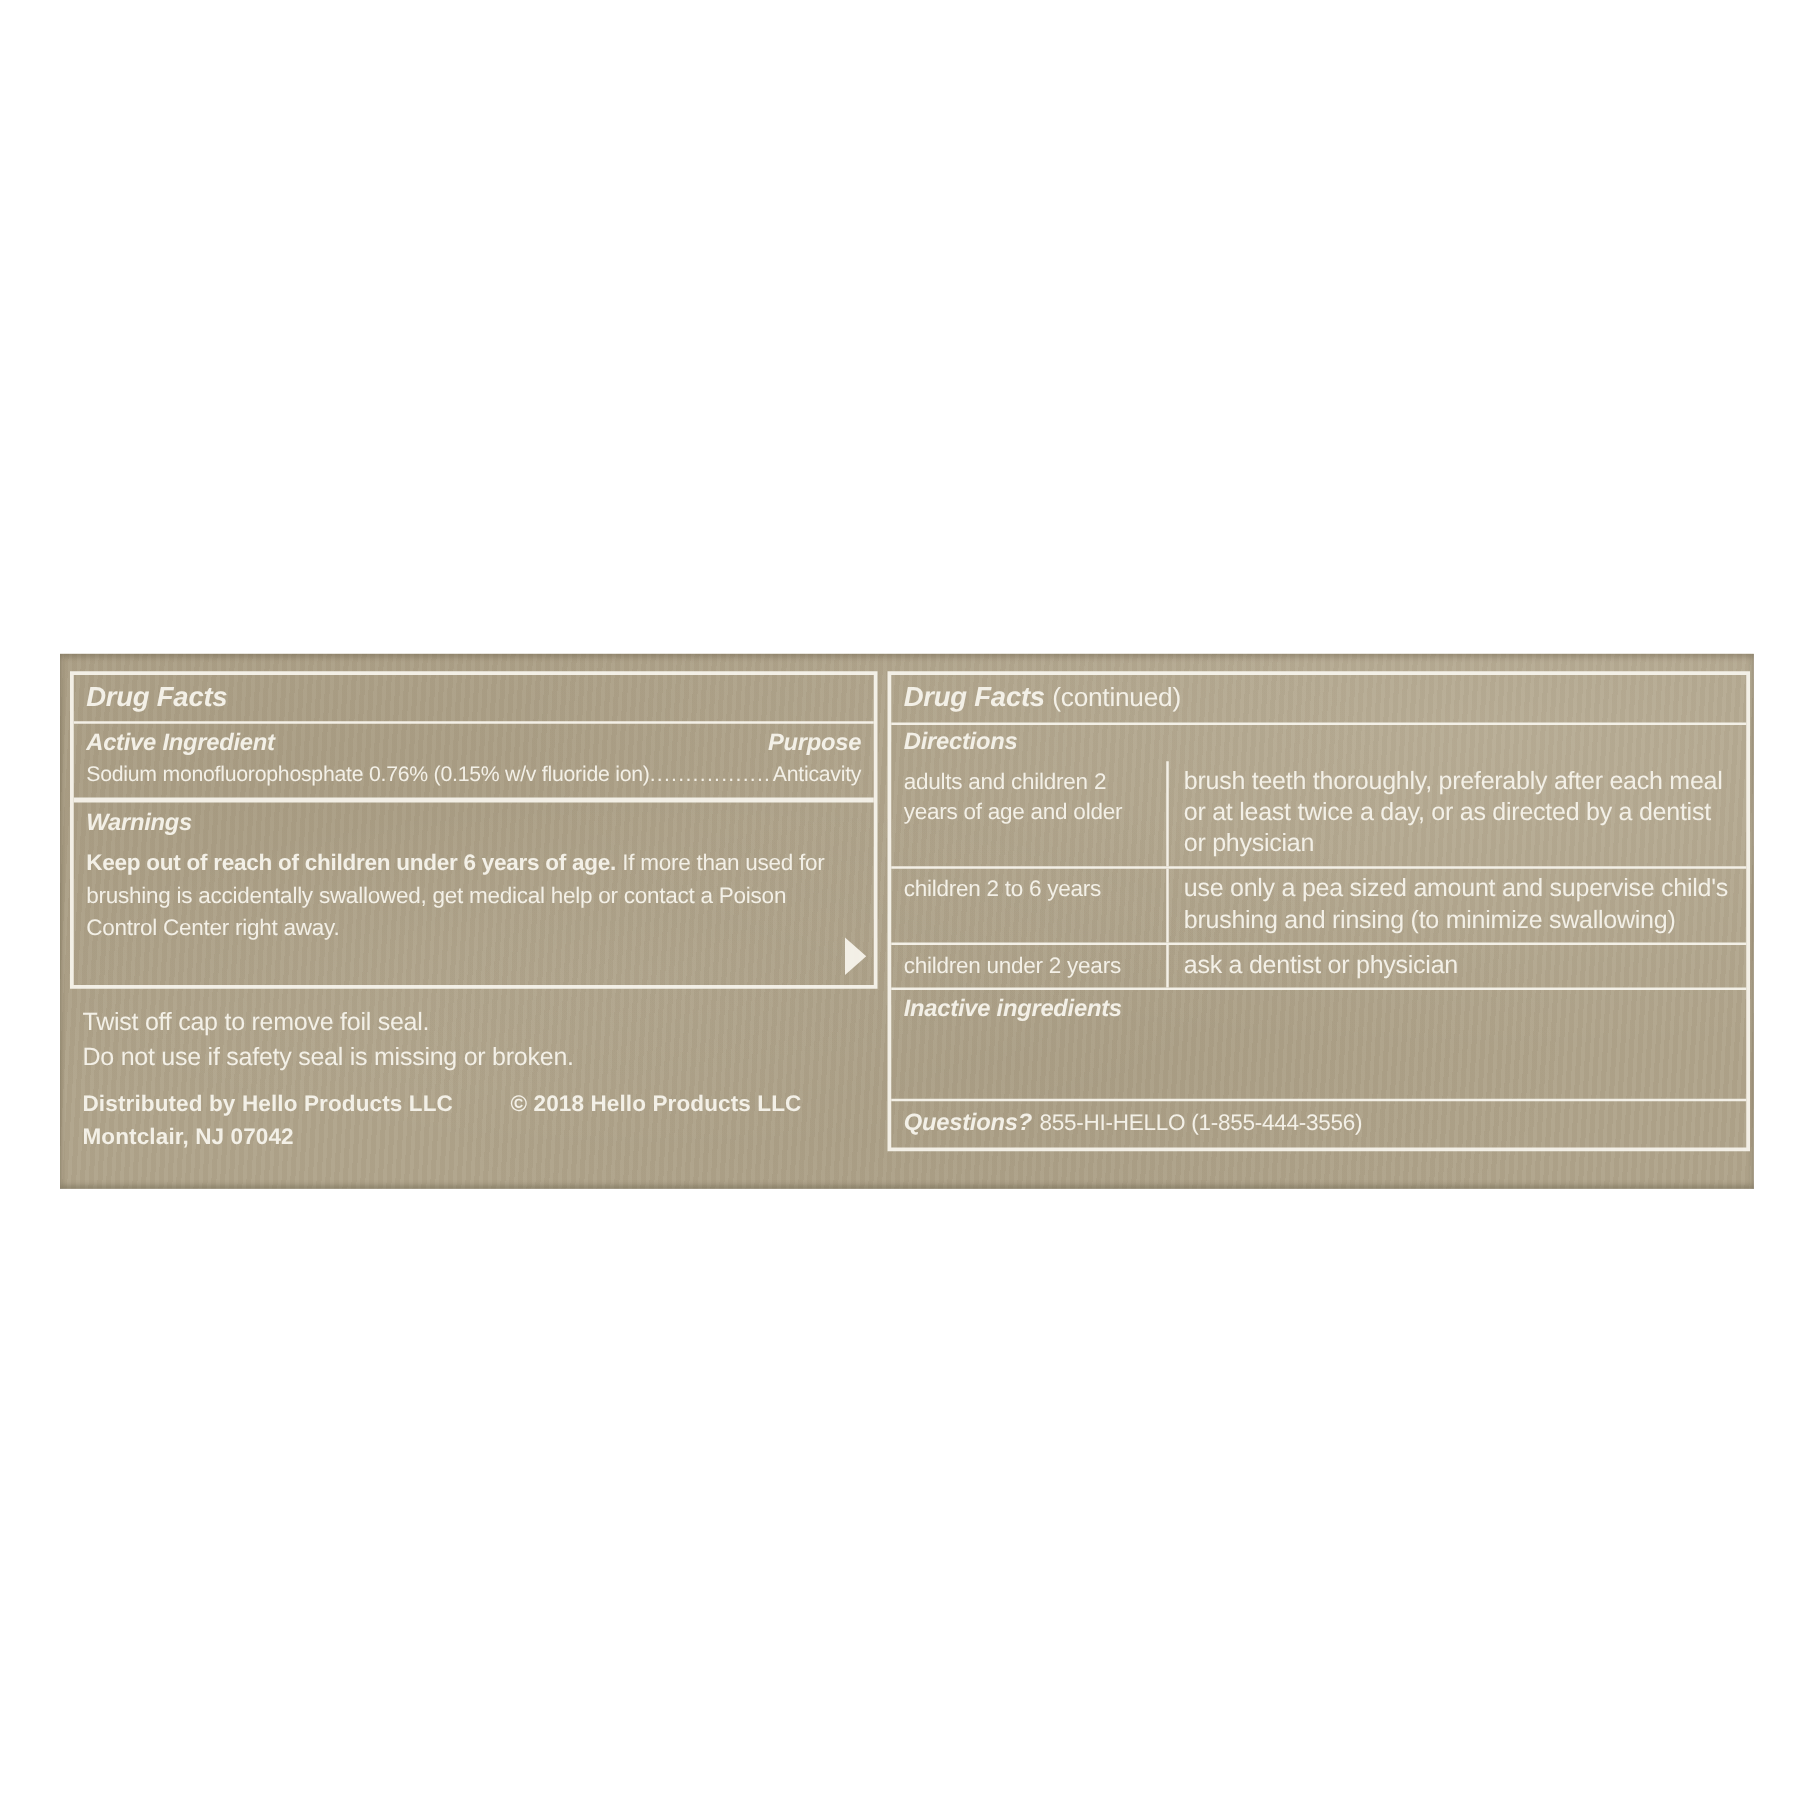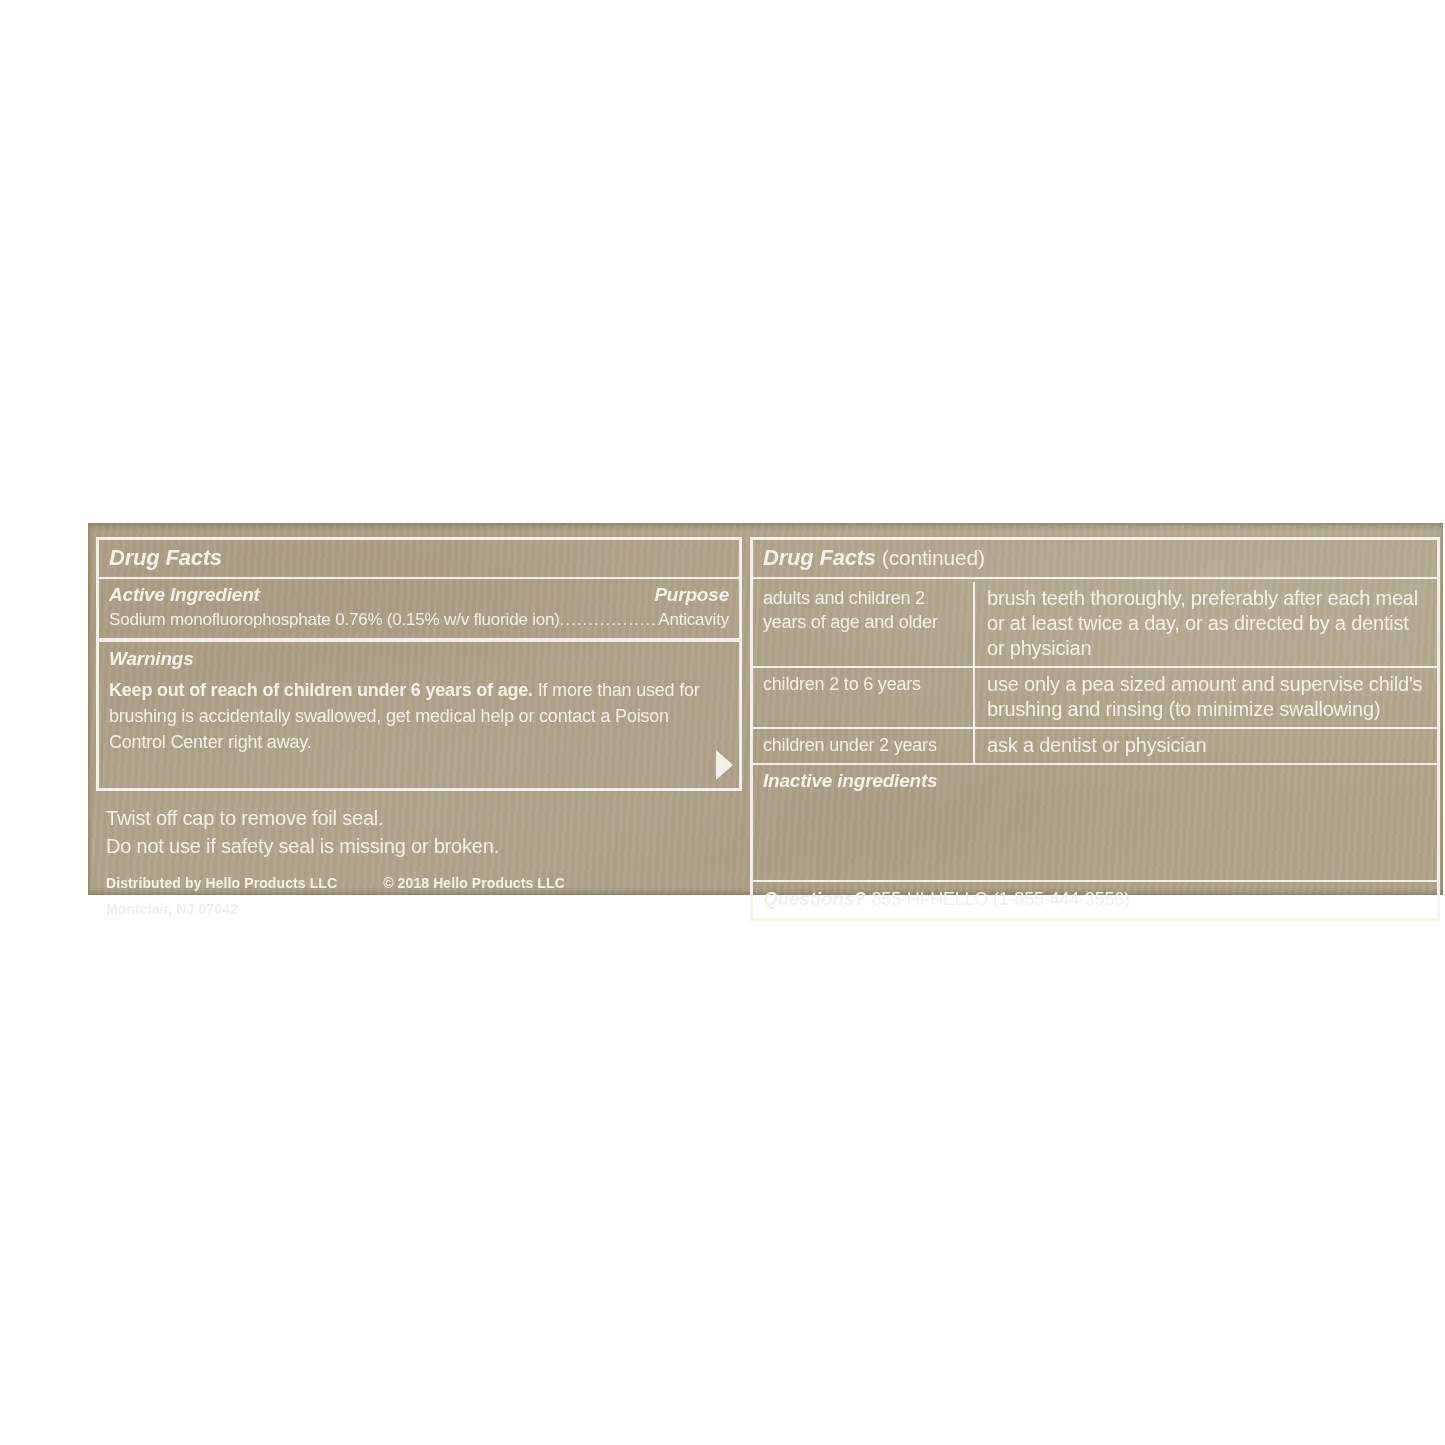--- a/index.html
+++ b/index.html
@@ -11,32 +11,31 @@
   html,body { background:#ffffff; }
   .page {
     position:relative;
     width:1445px; height:1445px;
     background:#ffffff;
     font-family:"Liberation Sans","DejaVu Sans",sans-serif;
     overflow:hidden;
   }
   .label {
     position:absolute; left:48px; top:523px;
-    width:1355px; height:372px;
+    width:1355px; height:428px;
     background-color:var(--card);
     background-image:
       radial-gradient(ellipse at 12% 25%, rgba(125,110,84,0.12), transparent 55%),
       radial-gradient(ellipse at 55% 75%, rgba(100,86,62,0.08), transparent 45%),
       radial-gradient(ellipse at 85% 15%, rgba(255,250,238,0.10), transparent 50%),
       radial-gradient(ellipse at 35% 60%, rgba(255,250,238,0.06), transparent 40%),
       repeating-linear-gradient(93deg, rgba(255,255,255,0.03) 0 3px, rgba(60,50,35,0.03) 3px 7px);
     box-shadow: inset 0 3px 4px rgba(70,60,40,0.25), inset 0 -3px 4px rgba(70,60,40,0.28);
     color:var(--ink);
     letter-spacing:-0.2px;
-    margin-left:40px;
   }
   .panel {
     position:absolute;
     border:3px solid var(--ink-soft);
     display:flex; flex-direction:column;
   }
   .panel-left  { left:8px;   top:14px; width:646px; height:254px; }
   .panel-right { left:662px; top:14px; width:690px; height:384px; }
   .panel-title-row {
     padding:5px 10px 6px;
@@ -77,21 +76,21 @@
   .dir-row + .dir-row { border-top:2px solid var(--ink-soft); }
   .dir-who  { padding:4px 8px 5px 10px; border-right:2px solid var(--ink-soft); font-size:18px; line-height:24px; }
   .dir-what { padding:4px 10px 5px 12px; font-size:20px; line-height:25px; }
   .inactive { flex:1; padding:5px 10px; }
   .inactive .head { display:block; margin-bottom:3px; }
   .questions-row { border-top:2px solid var(--ink-soft); padding:5px 10px 7px; font-size:18px; line-height:24px; }
   .questions-row .head { font-size:19px; margin-right:6px; }
 
   
   .seal-notes { position:absolute; left:18px; top:281px; font-size:20px; line-height:28px; }
-  .distributor { position:absolute; left:18px; top:347px; font-weight:bold; font-size:14px; line-height:26px; letter-spacing:0.1px; }
+  .distributor { position:absolute; left:18px; top:347px; font-weight:bold; font-size:18px; line-height:26px; letter-spacing:0.1px; }
   .dist-line1 { display:flex; gap:46px; }
 </style>
 </head>
 <body>
 
 <div class="page">
   <div class="label">
 
     <div class="panel panel-left">
       <div class="panel-title-row">
@@ -132,20 +131,21 @@
       <div>Montclair, NJ 07042</div>
     </div>
 
     <div class="panel panel-right">
       <div class="panel-title-row">
         <span class="bi">Drug Facts</span>
         <span class="title-suffix">(continued)</span>
       </div>
 
       <div class="directions">
+        <span class="head">Directions</span>
         <div class="dir-table">
           <div class="dir-row">
             <div class="dir-who">adults and children 2 years of age and older</div>
             <div class="dir-what">brush teeth thoroughly, preferably after each meal or at least twice a day, or as directed by a dentist or physician</div>
           </div>
           <div class="dir-row">
             <div class="dir-who">children 2 to 6 years</div>
             <div class="dir-what">use only a pea sized amount and supervise child's brushing and rinsing (to minimize swallowing)</div>
           </div>
           <div class="dir-row">

